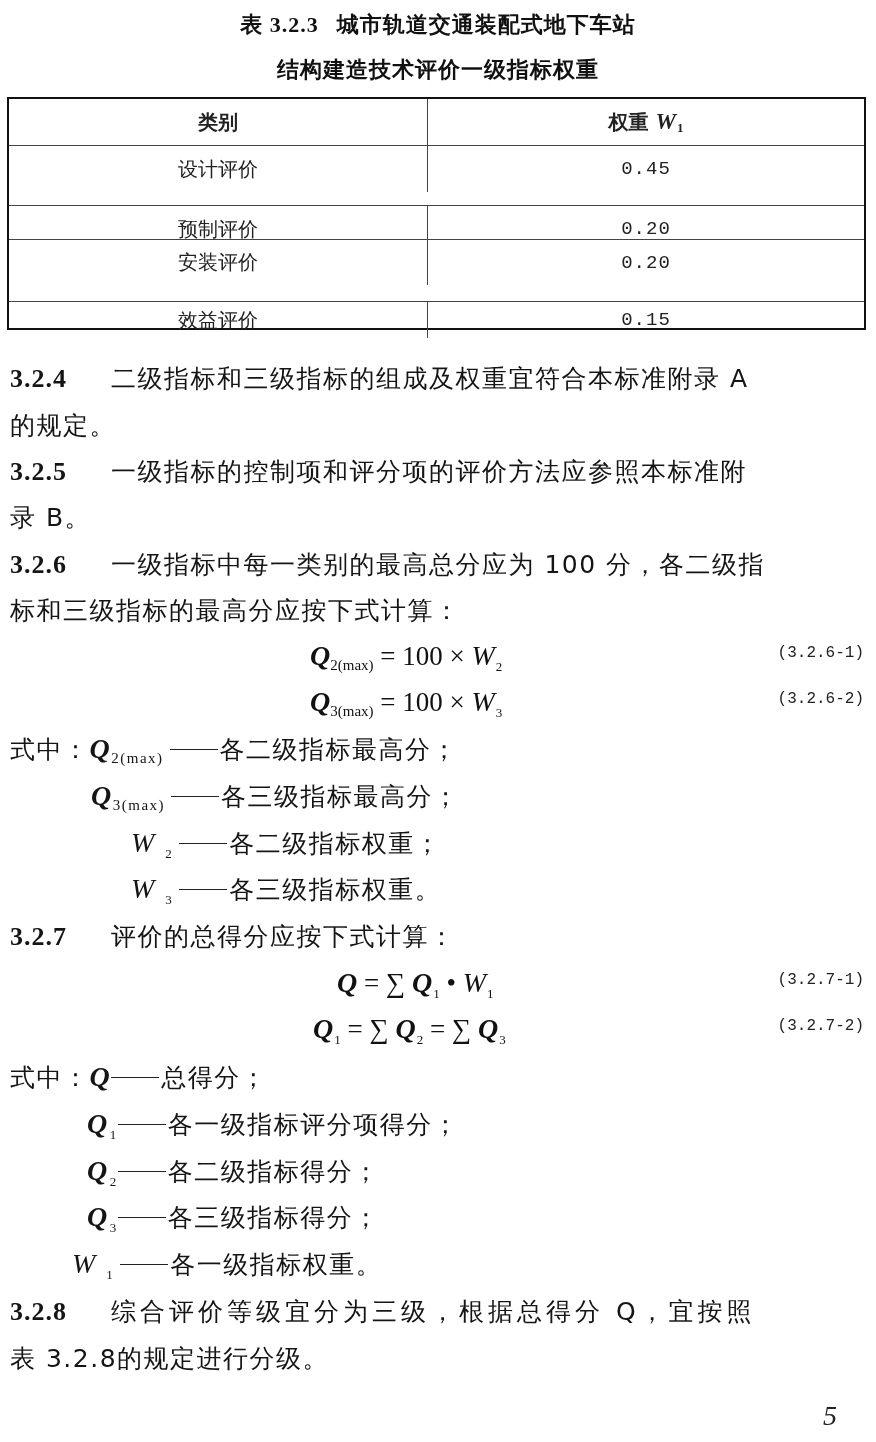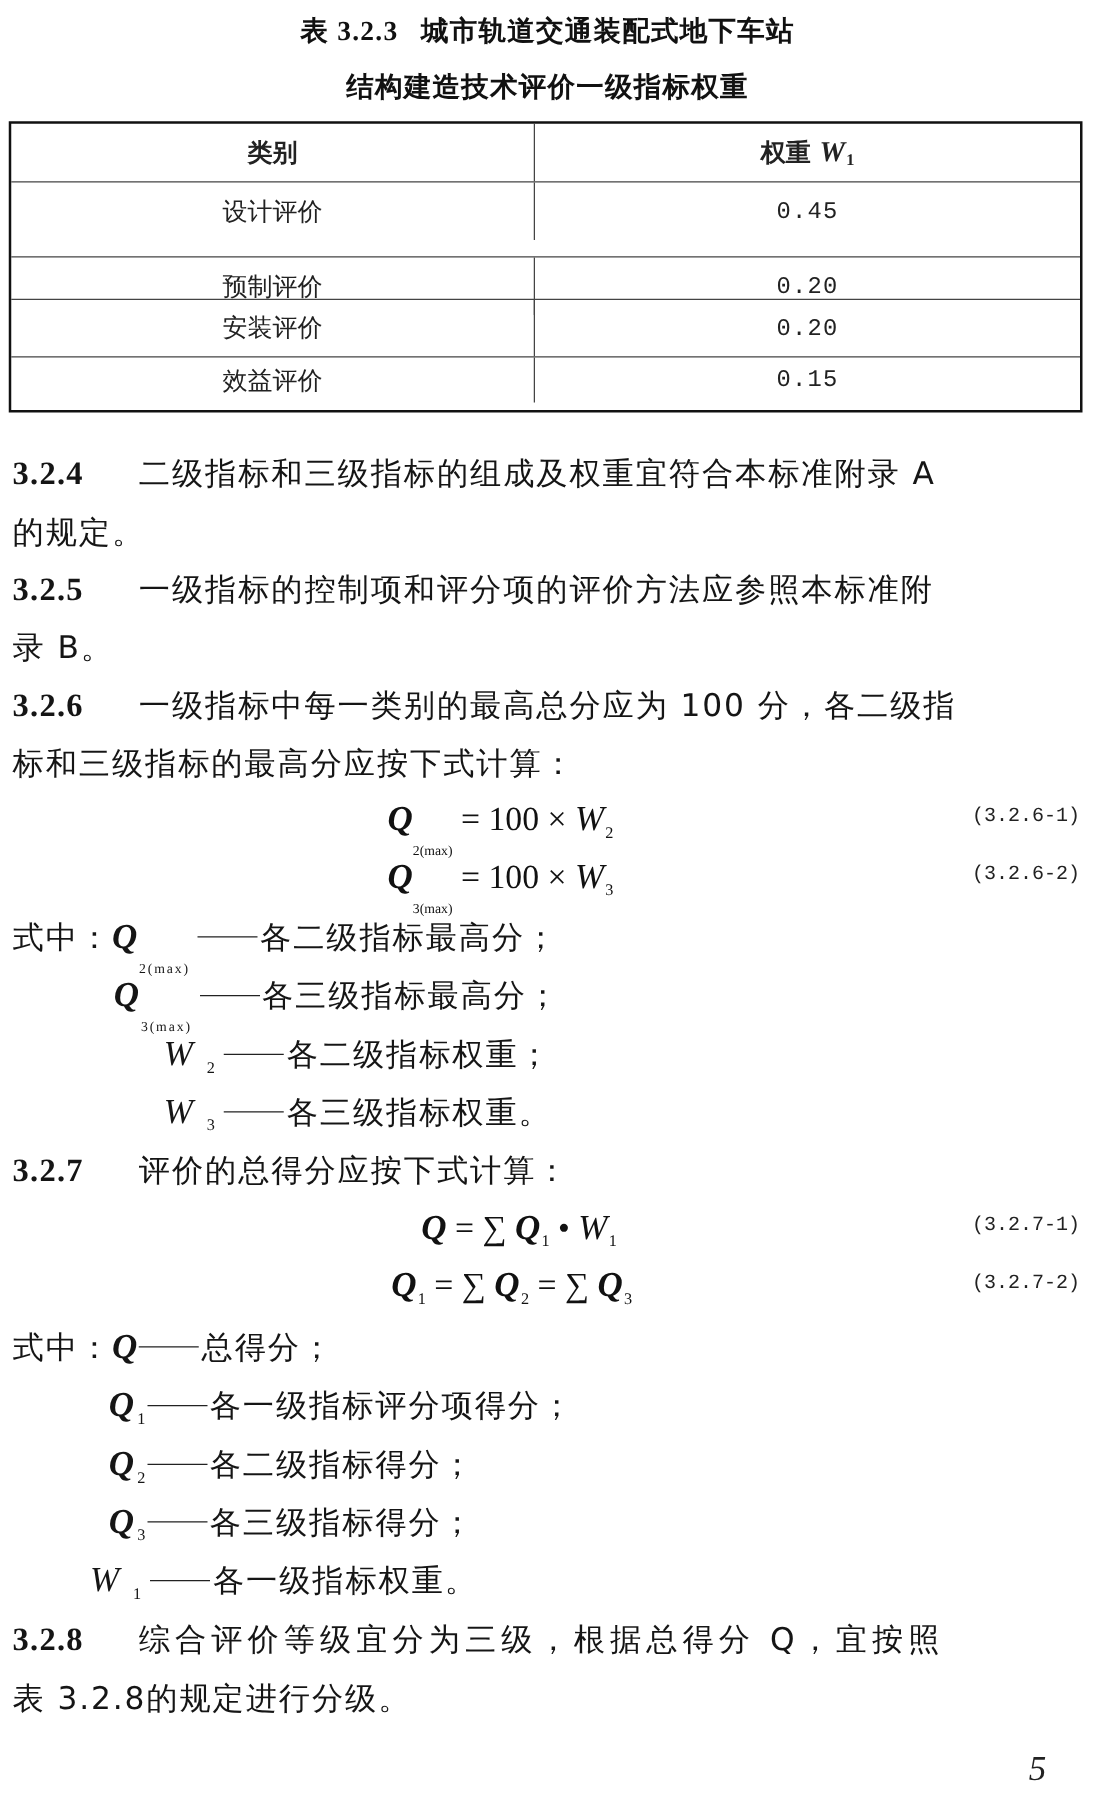--- a/index.html
+++ b/index.html
@@ -55,21 +55,21 @@
       height: 100%;
       font-size: 20px;
       font-family: "DejaVu Sans", "Liberation Sans", sans-serif;
       color: #222;
     }
     .tbl .c1 { width: 419px; border-right: 1px solid #444; box-sizing: border-box; }
     .tbl .c2 { flex: 1; }
     .tbl .val { font-family: "Liberation Mono", "DejaVu Sans Mono", monospace; font-size: 19px; letter-spacing: 1px; }
     .ital { font-family: "Liberation Serif", serif; font-style: italic; font-size: 23px; }
     .sub { font-family: "Liberation Serif", serif; font-size: 13px; position: relative; top: 6px; margin-left: 1px; }
-    .subm { font-family: "Liberation Serif", serif; font-size: 11px; position: relative; top: 20px; }
+    .subm { font-family: "Liberation Serif", serif; font-size: 15px; position: relative; top: 5px; }
 
     
     .line {
       position: absolute;
       left: 10px;
       font-size: 25px;
       font-family: "DejaVu Sans", "Liberation Sans", sans-serif;
       white-space: nowrap;
       color: #151515;
       letter-spacing: 1.5px;
@@ -155,21 +155,21 @@
     <div class="cell c2 val">0.45</div>
   </div>
   <div class="row sep" style="top:90px; height:47px;margin-top:16px;">
     <div class="cell c1">预制评价</div>
     <div class="cell c2 val">0.20</div>
   </div>
   <div class="row sep" style="top:140px; height:46px;">
     <div class="cell c1">安装评价</div>
     <div class="cell c2 val">0.20</div>
   </div>
-  <div class="row sep" style="top:186px; height:37px;text-align:center;">
+  <div class="row sep" style="top:202px; height:37px;text-align:center;">
     <div class="cell c1">效益评价</div>
     <div class="cell c2 val">0.15</div>
   </div>
 </div>
 
 <div class="line" style="top:362px;">
   <span class="clause">3.2.4</span><span>二级指标和三级指标的组成及权重宜符合本标准附录 A</span>
 </div>
 <div class="line" style="top:409px;">的规定。</div>
 

